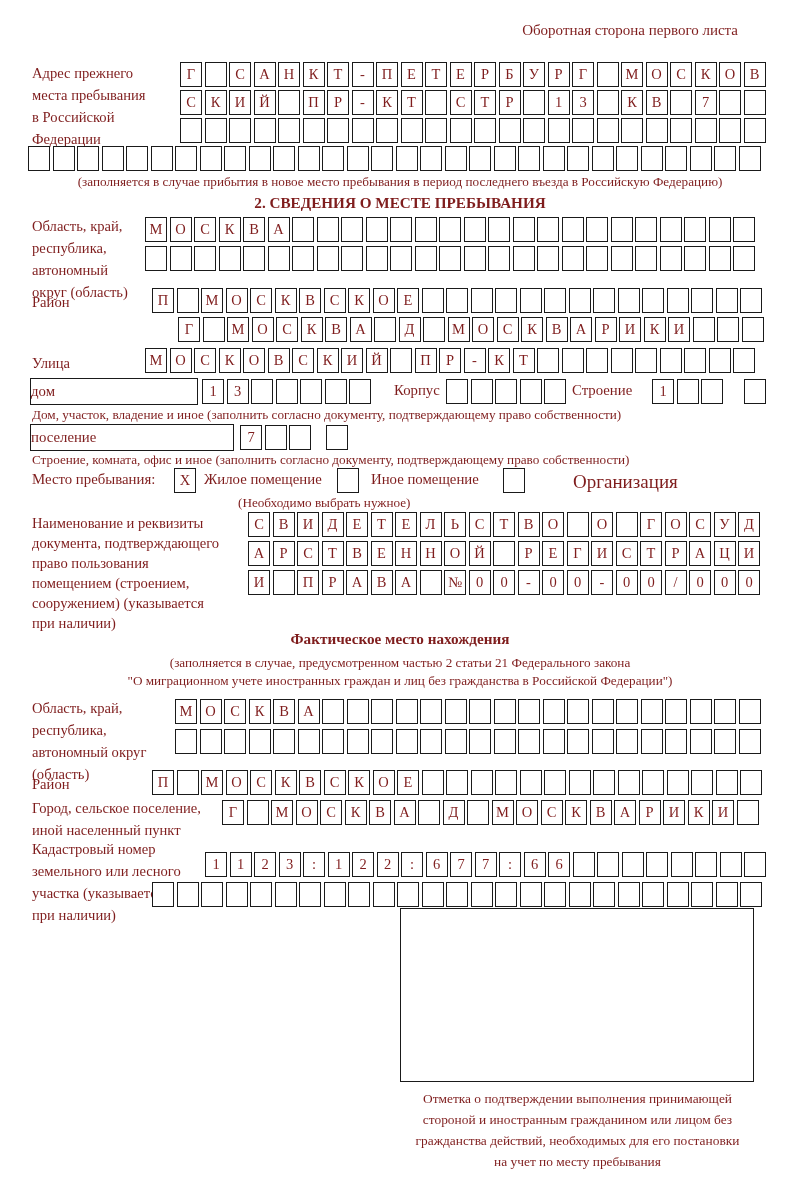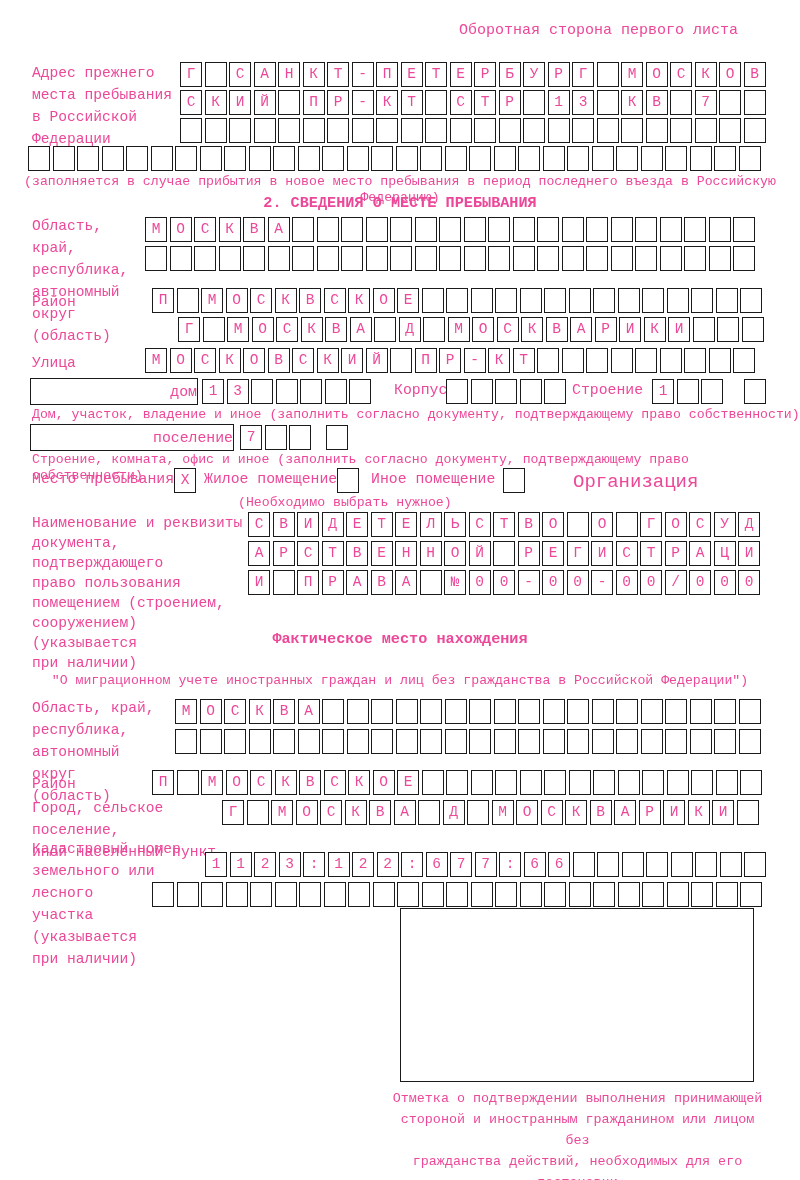--- a/index.html
+++ b/index.html
@@ -1,29 +1,29 @@
 <!DOCTYPE html>
 <html><head>
 <meta charset="utf-8">
 <style>
   html,body{margin:0;padding:0;background:#ffffff;}
   #page{position:relative;width:800px;height:1180px;background:#ffffff;
-        font-family:Liberation Mono, monospace;color:#ec4899;overflow:hidden;}
+        font-family:Liberation Serif, serif;color:#7f1d1d;overflow:hidden;}
   .abs{position:absolute;}
   .lbl{font-size:14.6px;line-height:22px;white-space:pre-line;}
   .lbl20{font-size:14.6px;line-height:20px;white-space:pre-line;}
   .cap{font-size:13.2px;line-height:16px;}
   .ttl{font-weight:bold;font-size:15.2px;text-align:center;width:800px;left:0;}
   .center{text-align:center;width:800px;left:0;}
   .boxrow{position:absolute;display:flex;gap:2.5px;}
   .cell{width:22px;height:25px;box-sizing:border-box;border:1.4px solid #1a1a1a;
         font-size:14.5px;line-height:22px;text-align:center;display:inline-block;
         background:#fff;flex:0 0 auto;}
   .rectbox{position:absolute;box-sizing:border-box;border:1.4px solid #1a1a1a;
-        display:flex;align-items:center;justify-content:flex-end;font-size:14.8px;}
+        display:flex;align-items:center;justify-content:flex-start;font-size:14.8px;}
   #stroenie-cells .cell:last-child{margin-left:18px;}
   #kvartira-cells .cell:last-child{margin-left:12px;}
   .bigbox{position:absolute;box-sizing:border-box;border:1.6px solid #1a1a1a;background:#fff;}
   .confnote{font-size:13.4px;line-height:21px;text-align:center;white-space:pre-line;}
 </style>
 </head>
 <body>
 
 <div id="page">
 
@@ -410,20 +410,21 @@
       <span class="cell">-</span>
       <span class="cell">0</span>
       <span class="cell">0</span>
       <span class="cell">/</span>
       <span class="cell">0</span>
       <span class="cell">0</span>
       <span class="cell">0</span>
     </div>
 
   <div class="abs ttl" style="top:630px;">Фактическое место нахождения</div>
+  <div class="abs cap center" style="top:655px;">(заполняется в случае, предусмотренном частью 2 статьи 21 Федерального закона</div>
   <div class="abs cap center" style="top:673px;">"О миграционном учете иностранных граждан и лиц без гражданства в Российской Федерации")</div>
 
   <div class="abs lbl" style="left:32px;top:697px;width:140px;">Область, край,
 республика,
 автономный округ
 (область)</div>
   <div class="boxrow" style="left:175px;top:699px;">
       <span class="cell">М</span>
       <span class="cell">О</span>
       <span class="cell">С</span>

